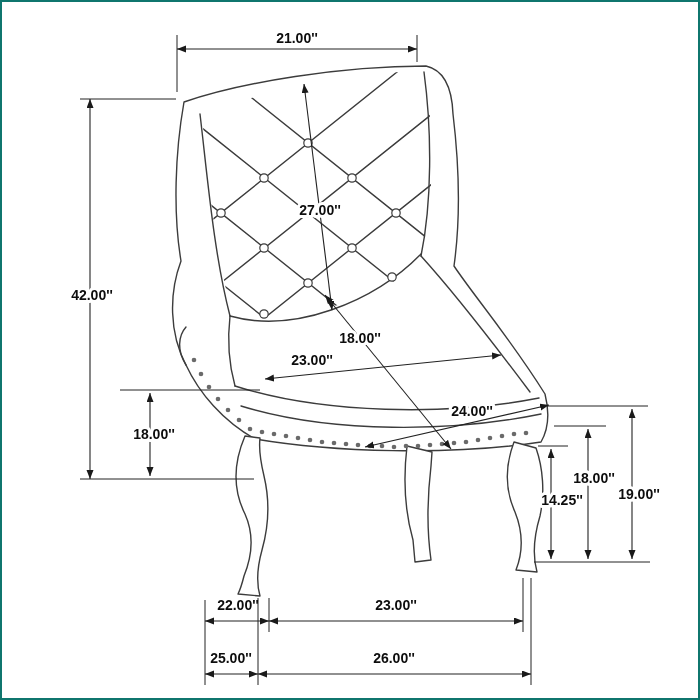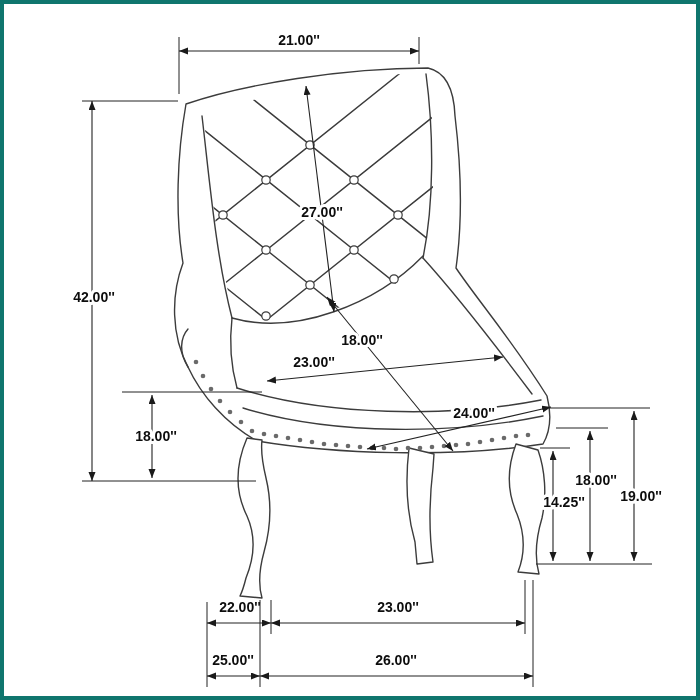--- a/index.html
+++ b/index.html
@@ -1,19 +1,19 @@
 <!DOCTYPE html>
 <html><head>
 <meta charset="utf-8">
 <style>
   html, body { margin: 0; padding: 0; background: #ffffff; }
   .frame {
     width: 700px; height: 700px;
     box-sizing: border-box;
-    border: 4px solid #0f766e;
+    border: 2px solid #0f766e;
     background: #ffffff;
     position: relative;
     overflow: hidden;
   }
   svg { display: block; }
   .chair path, .chair line { stroke: #3c3c3c; stroke-width: 1.4; fill: none; stroke-linecap: round; stroke-linejoin: round; }
   .chair path.fill { fill: #ffffff; }
   .tuft { stroke: #6b6b6b; stroke-width: 1; fill: none; }
   .btn { fill: #ffffff; stroke: #3c3c3c; stroke-width: 1.2; }
   .nail { fill: #6a6a6a; stroke: none; }

